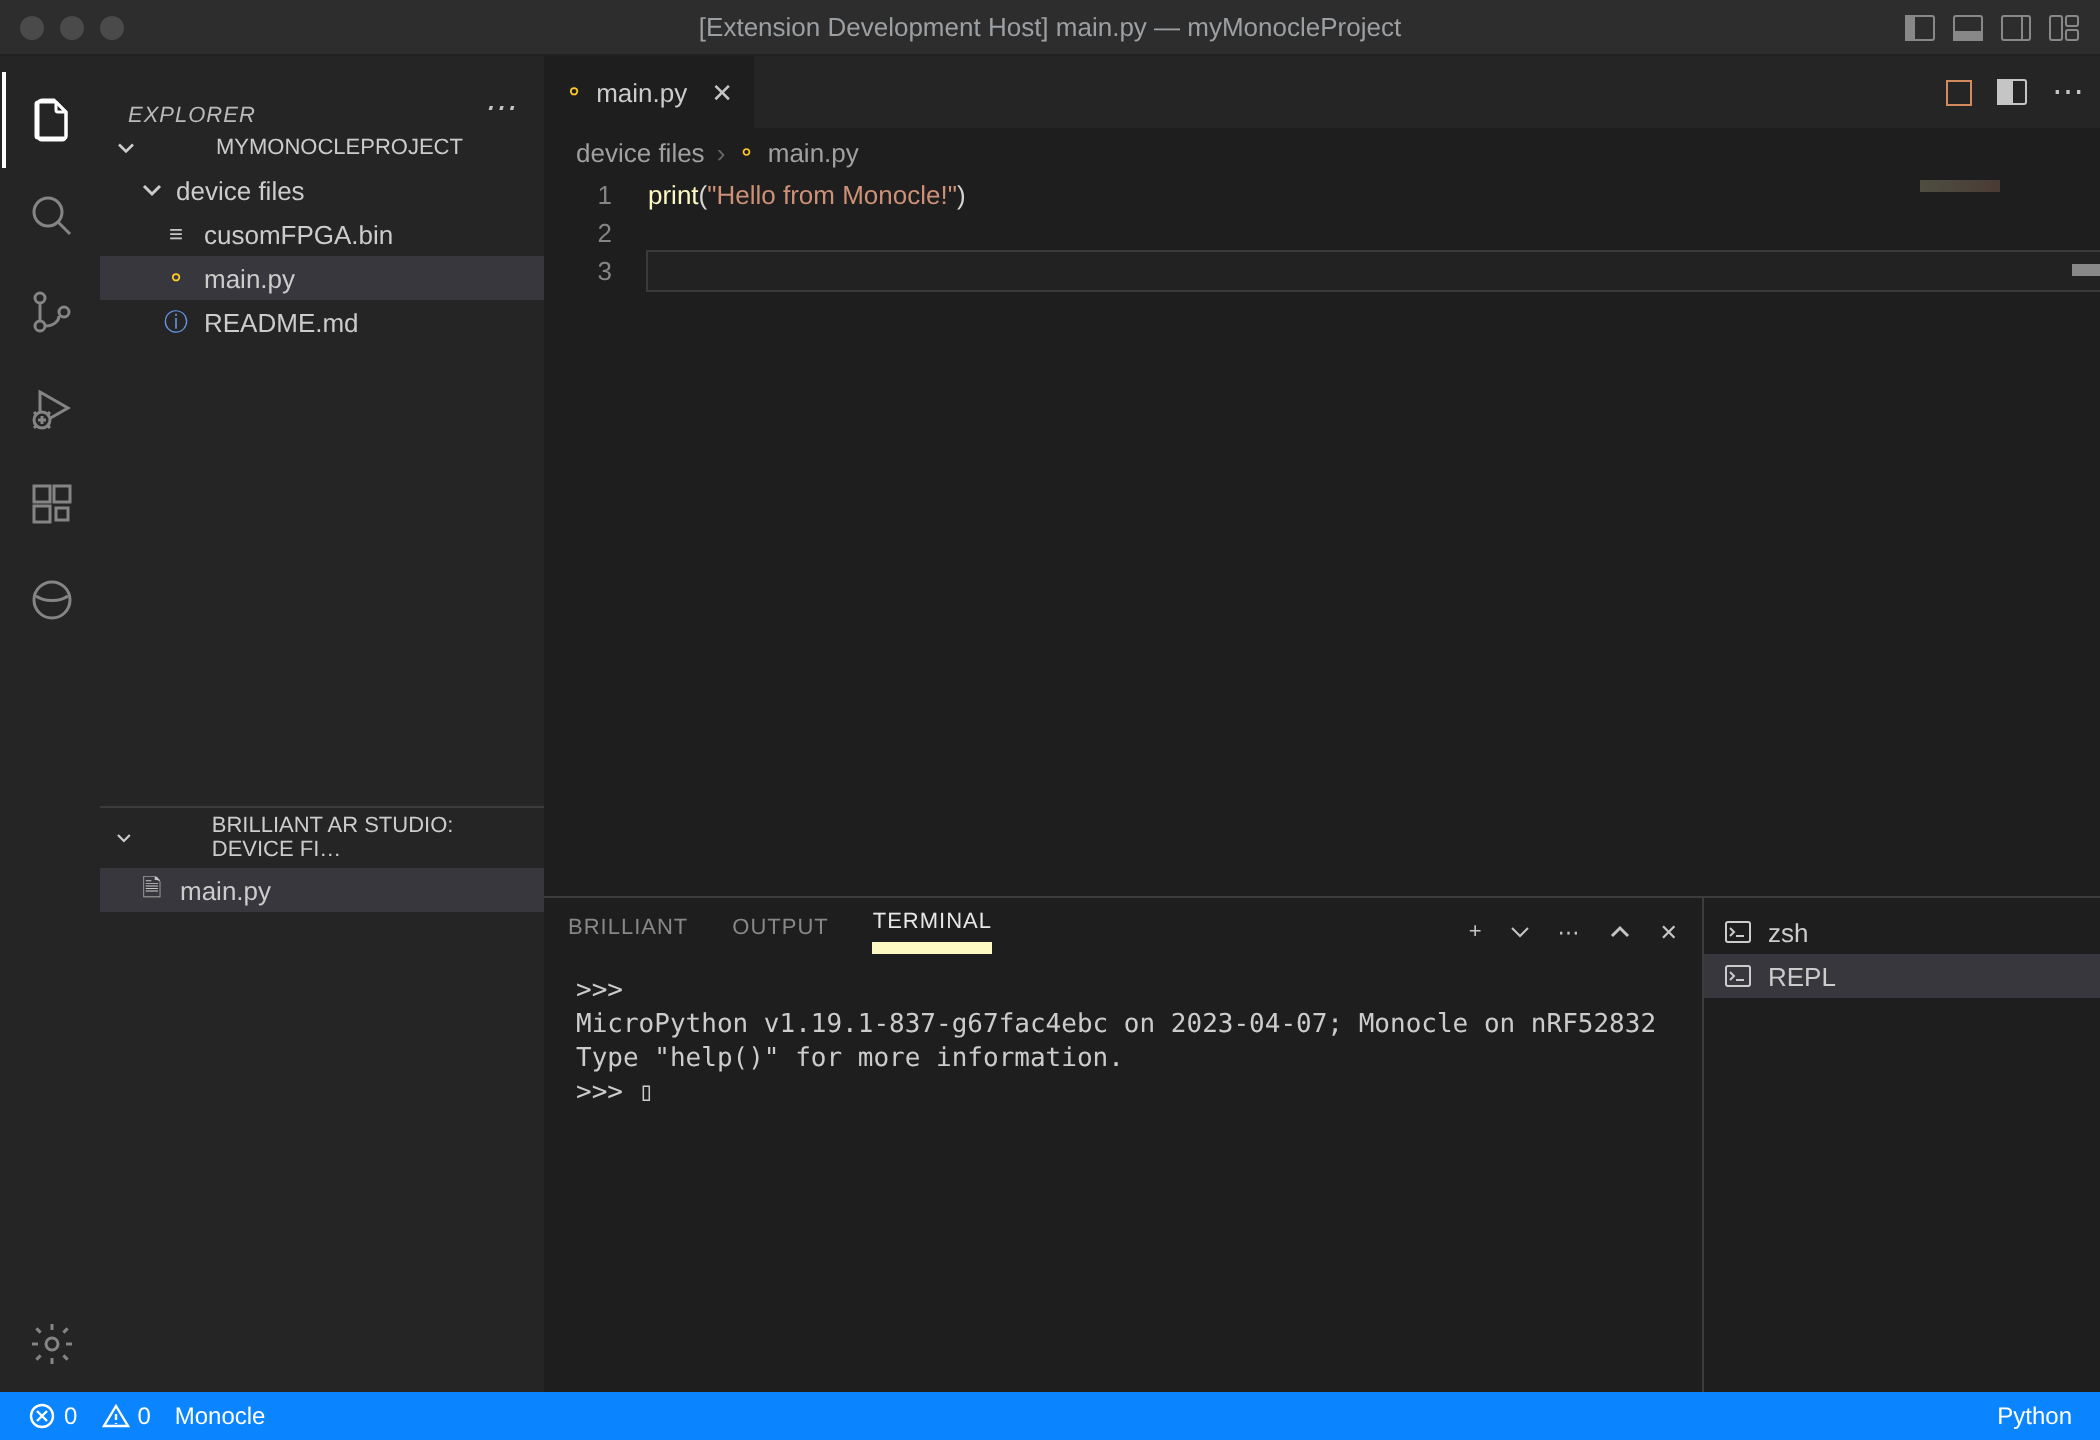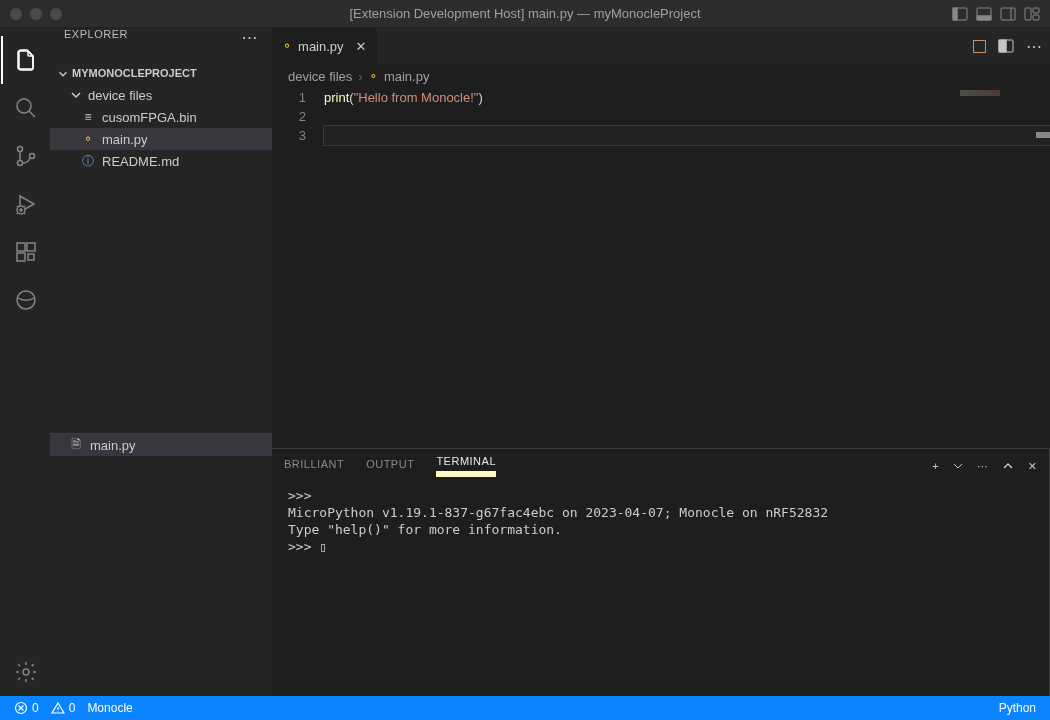--- a/index.html
+++ b/index.html
@@ -12,23 +12,23 @@
 .title-right svg { width: 16px; height: 16px; }
 
 .main { flex: 1; display: flex; min-height: 0; }
 .activity-bar { width: 50px; background: #252526; display: flex; flex-direction: column; align-items: center; padding-top: 8px; }
 .activity-bar .ai { width: 48px; height: 48px; display: flex; align-items: center; justify-content: center; color: #858585; cursor: pointer; border-left: 2px solid transparent; }
 .activity-bar .ai.active { color: #ffffff; border-left-color: #fff; }
 .activity-bar .spacer { flex: 1; }
 .activity-bar svg { width: 24px; height: 24px; }
 
 .sidebar { width: 222px; background: #252526; display: flex; flex-direction: column; font-size: 13px; }
-.sidebar-header { height: 36px; display: flex; align-items: flex-start; padding: 0 14px; text-transform: uppercase; color: #bbbbbb; font-size: 11px; letter-spacing: 0.5px; justify-content: space-between; }
+.sidebar-header { height: 36px; display: flex; align-items: flex-end; padding: 0 14px; text-transform: uppercase; color: #bbbbbb; font-size: 11px; letter-spacing: 0.5px; justify-content: space-between; font-style: italic; }
 .sidebar-header .dots { color: #c5c5c5; font-size: 16px; }
-.section-label { display: flex; align-items: flex-start; padding: 3px 6px; font-size: 11px; font-weight: 700; color: #cccccc; cursor: pointer; }
+.section-label { display: flex; align-items: center; padding: 3px 6px; font-size: 11px; font-weight: 400; color: #cccccc; cursor: pointer; gap: 36px; }
 .section-label svg { width: 14px; height: 14px; margin-right: 2px; }
 .tree { padding-left: 0; }
 .tree-item { display: flex; align-items: center; height: 22px; padding-left: 10px; cursor: pointer; font-size: 13px; }
 .tree-item.sel { background: #37373d; }
 .tree-item.indent1 { padding-left: 30px; }
 .tree-item svg, .tree-item .chev { width: 16px; height: 16px; margin-right: 4px; flex-shrink: 0; }
 .tree-item .fi { width: 16px; height: 16px; margin-right: 6px; display: inline-flex; align-items: center; justify-content: center; font-size: 12px; }
 .section-gap { flex: 1; }
 .section-bottom { border-top: 1px solid #3c3c3c; }
 
@@ -188,20 +188,26 @@
         <span class="fi" style="color:#ffca28">⚬</span>
         <span>main.py</span>
       </div>
       <div class="tree-item indent1">
         <span class="fi" style="color:#6796e6">ⓘ</span>
         <span>README.md</span>
       </div>
     </div>
     <div class="section-gap"></div>
     <div class="section-bottom">
+      <div class="section-label">
+        <svg viewBox="0 0 16 16">
+            <path d="M4 6l4 4 4-4" stroke="#ccc" fill="none" stroke-width="1.5"></path>
+          </svg>
+        <span>BRILLIANT AR STUDIO: DEVICE FI…</span>
+      </div>
       <div class="tree-item sel" style="padding-left:18px">
         <span class="fi" style="color:#c5c5c5">🗎</span>
         <span>main.py</span>
       </div>
       <div style="height:240px"></div>
     </div>
   </div>
 
   <div class="editor-area">
     <div class="tabs">
@@ -259,20 +265,36 @@
                 <path d="M2 8l4-4 4 4" stroke="#c5c5c5" fill="none" stroke-width="1.5"></path>
               </svg>
             <span>✕</span>
           </div>
         </div>
         <div class="term">&gt;&gt;&gt; 
 MicroPython v1.19.1-837-g67fac4ebc on 2023-04-07; Monocle on nRF52832
 Type "help()" for more information.
 &gt;&gt;&gt; ▯</div>
       </div>
+      <div class="panel-side">
+        <div class="ps-item">
+          <svg viewBox="0 0 14 14" stroke="#ccc" fill="none">
+              <rect x="1" y="2" width="12" height="10" rx="1"></rect>
+              <path d="M3 5l2 2-2 2M6 9h4"></path>
+            </svg>
+          <span>zsh</span>
+        </div>
+        <div class="ps-item sel">
+          <svg viewBox="0 0 14 14" stroke="#ccc" fill="none">
+              <rect x="1" y="2" width="12" height="10" rx="1"></rect>
+              <path d="M3 5l2 2-2 2M6 9h4"></path>
+            </svg>
+          <span>REPL</span>
+        </div>
+      </div>
     </div>
   </div>
 </div>
 
 <div class="statusbar">
   <div class="sb-item">
     <svg width="14" height="14" viewBox="0 0 14 14" stroke="#fff" fill="none" stroke-width="1.2">
         <circle cx="7" cy="7" r="5.5"></circle>
         <path d="M4.5 4.5l5 5M9.5 4.5l-5 5"></path>
       </svg>

